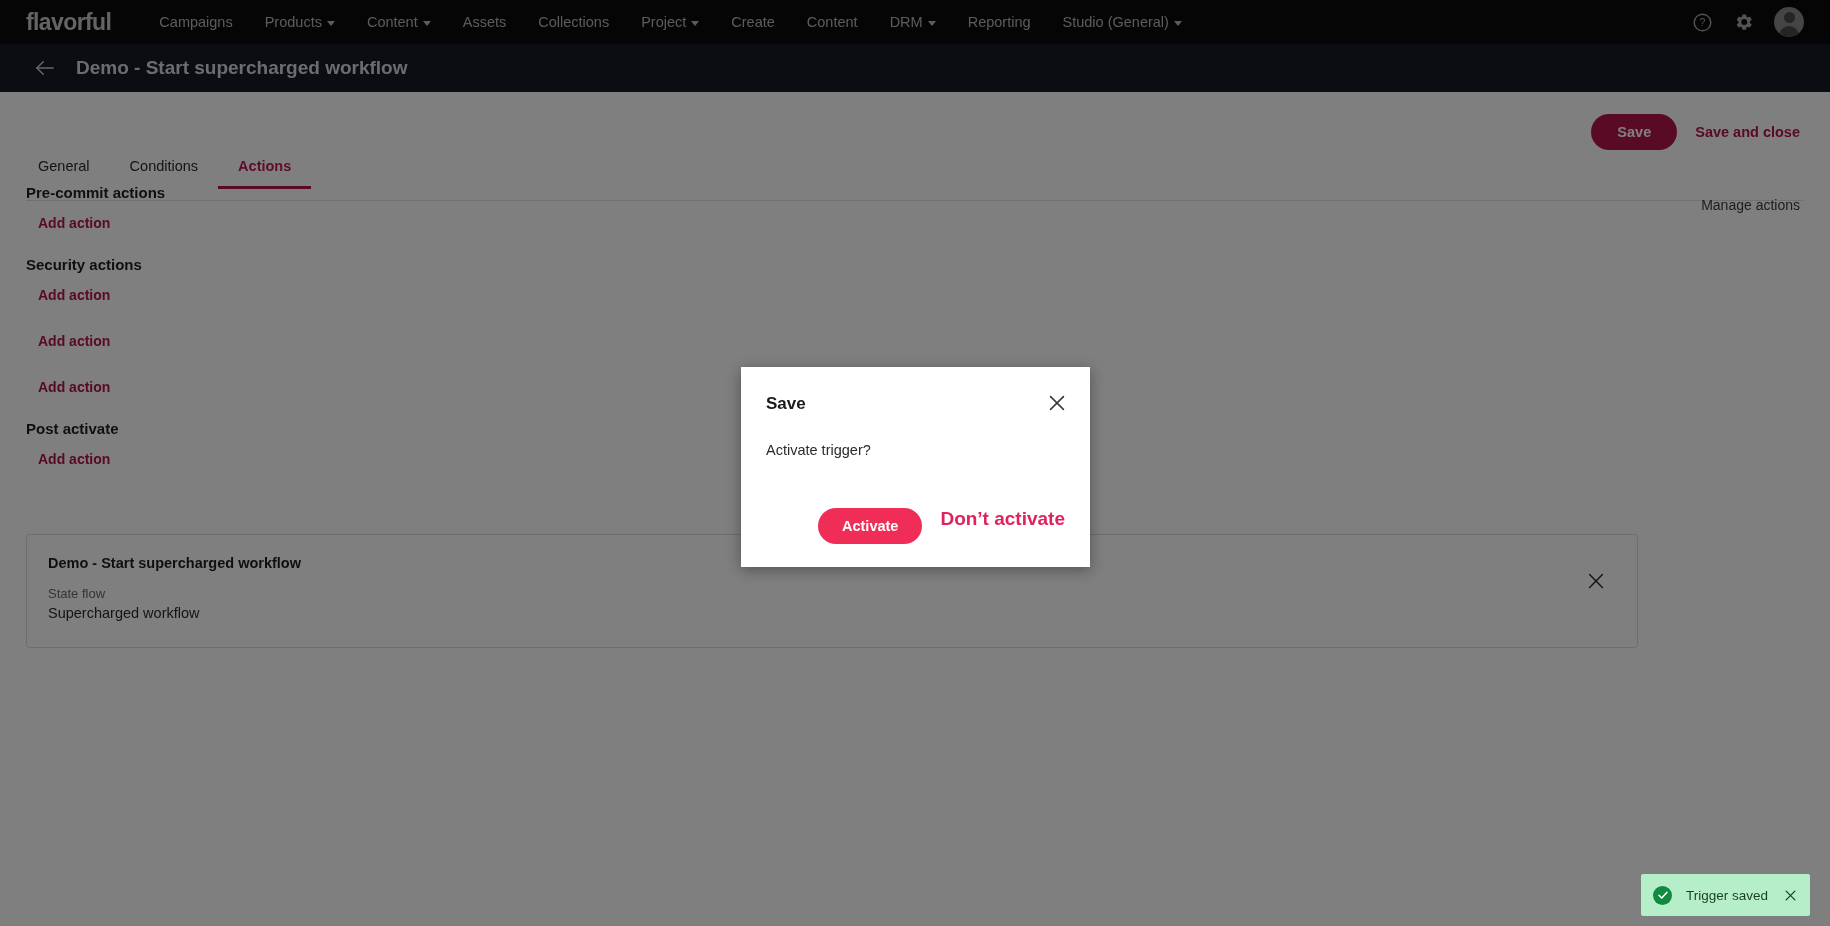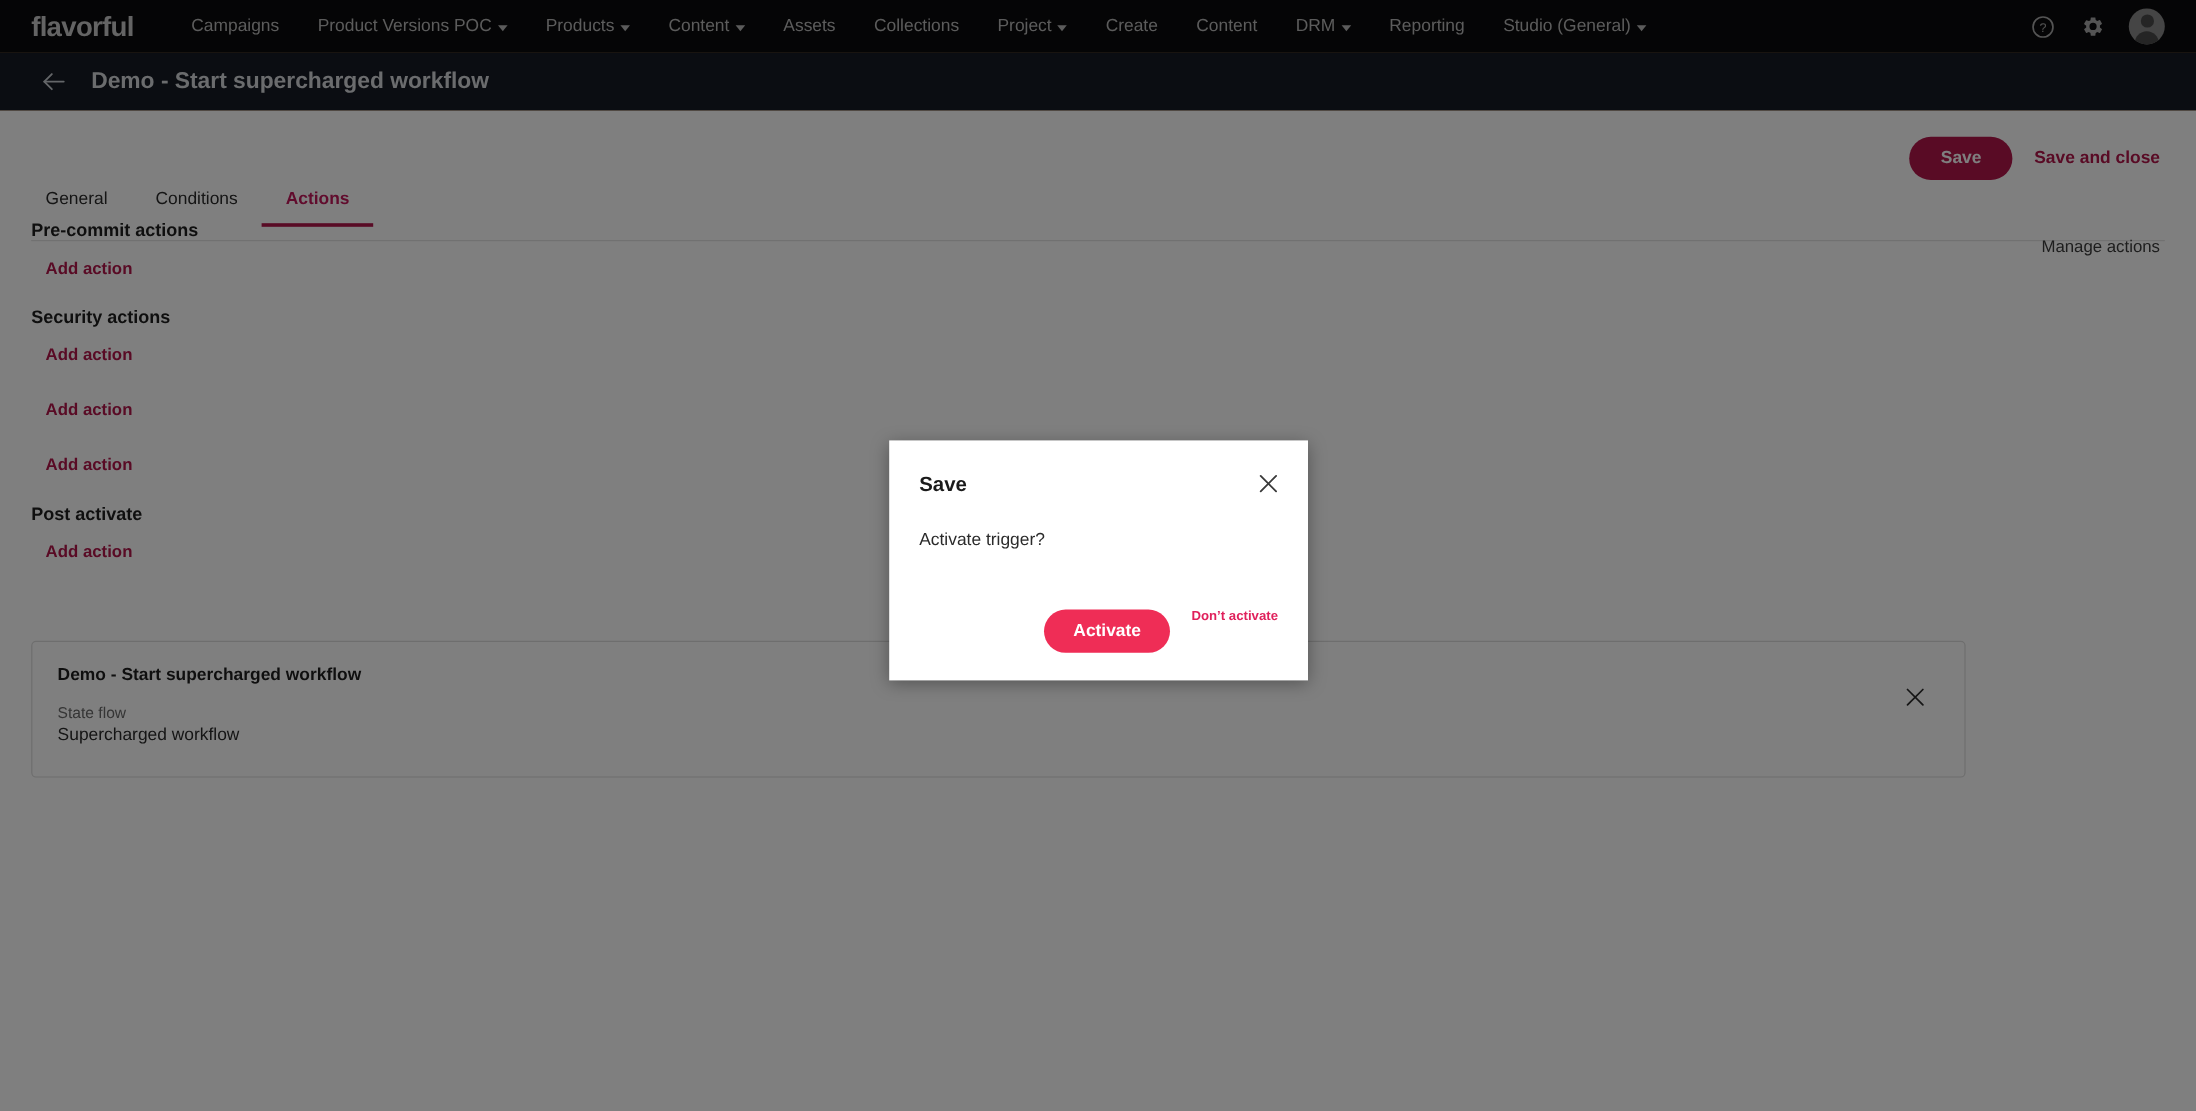--- a/index.html
+++ b/index.html
@@ -158,21 +158,21 @@
   .modal-actions {
     position: absolute; bottom: 23px; right: 25px;
     display: flex; align-items: flex-start; gap: 18px;
   }
   .btn-activate {
     background: #ef2d56; color: #ffffff; border: none;
     border-radius: 19px; padding: 10px 24px; font-size: 14.5px;
     font-weight: bold; cursor: pointer; font-family: inherit;
   }
   .link-dont {
-    color: #e0215c; font-size: 11px; font-weight: bold;
+    color: #e0215c; font-size: 19px; font-weight: bold;
     cursor: pointer; background:none; border:none; font-family: inherit;
   }
 
   
   .toast {
     position: absolute; left: 1641px; top: 874px; width: 169px; height: 42px;
     background: #b6eec9; display: flex; align-items: center;
     z-index: 40; border-radius: 2px;
   }
   .toast-icon {
@@ -187,24 +187,20 @@
 </head>
 <body>
 
 <div id="app">
 
   <div class="topnav">
     <div class="brand">flavorful</div>
     <div class="navitems">
       <div class="navitem">
         <span>Campaigns</span>
-      </div>
-      <div class="navitem">
-        <span>Product Versions POC</span>
-        <i class="caret"></i>
       </div>
       <div class="navitem">
         <span>Products</span>
         <i class="caret"></i>
       </div>
       <div class="navitem">
         <span>Content</span>
         <i class="caret"></i>
       </div>
       <div class="navitem">
@@ -321,14 +317,28 @@
           <line x1="19" y1="5" x2="5" y2="19"></line>
       </svg>
     </div>
     <div class="modal-body">Activate trigger?</div>
     <div class="modal-actions">
       <button class="btn-activate">Activate</button>
       <button class="link-dont">Don’t activate</button>
     </div>
   </div>
 
+  <div class="toast">
+    <div class="toast-icon">
+      <svg width="12" height="12" viewBox="0 0 24 24" fill="none" stroke="#ffffff" stroke-width="3.2" stroke-linecap="round" stroke-linejoin="round">
+        <polyline points="4,12.5 9.5,18 20,6.5"></polyline>
+      </svg>
+    </div>
+    <div class="toast-text">Trigger saved</div>
+    <div class="toast-close">
+      <svg width="15" height="15" viewBox="0 0 24 24" fill="none" stroke="#1c3d26" stroke-width="2.1" stroke-linecap="round">
+        <line x1="5" y1="5" x2="19" y2="19"></line>
+          <line x1="19" y1="5" x2="5" y2="19"></line>
+      </svg>
+    </div>
+  </div>
 
 </div>
 
 </body></html>

